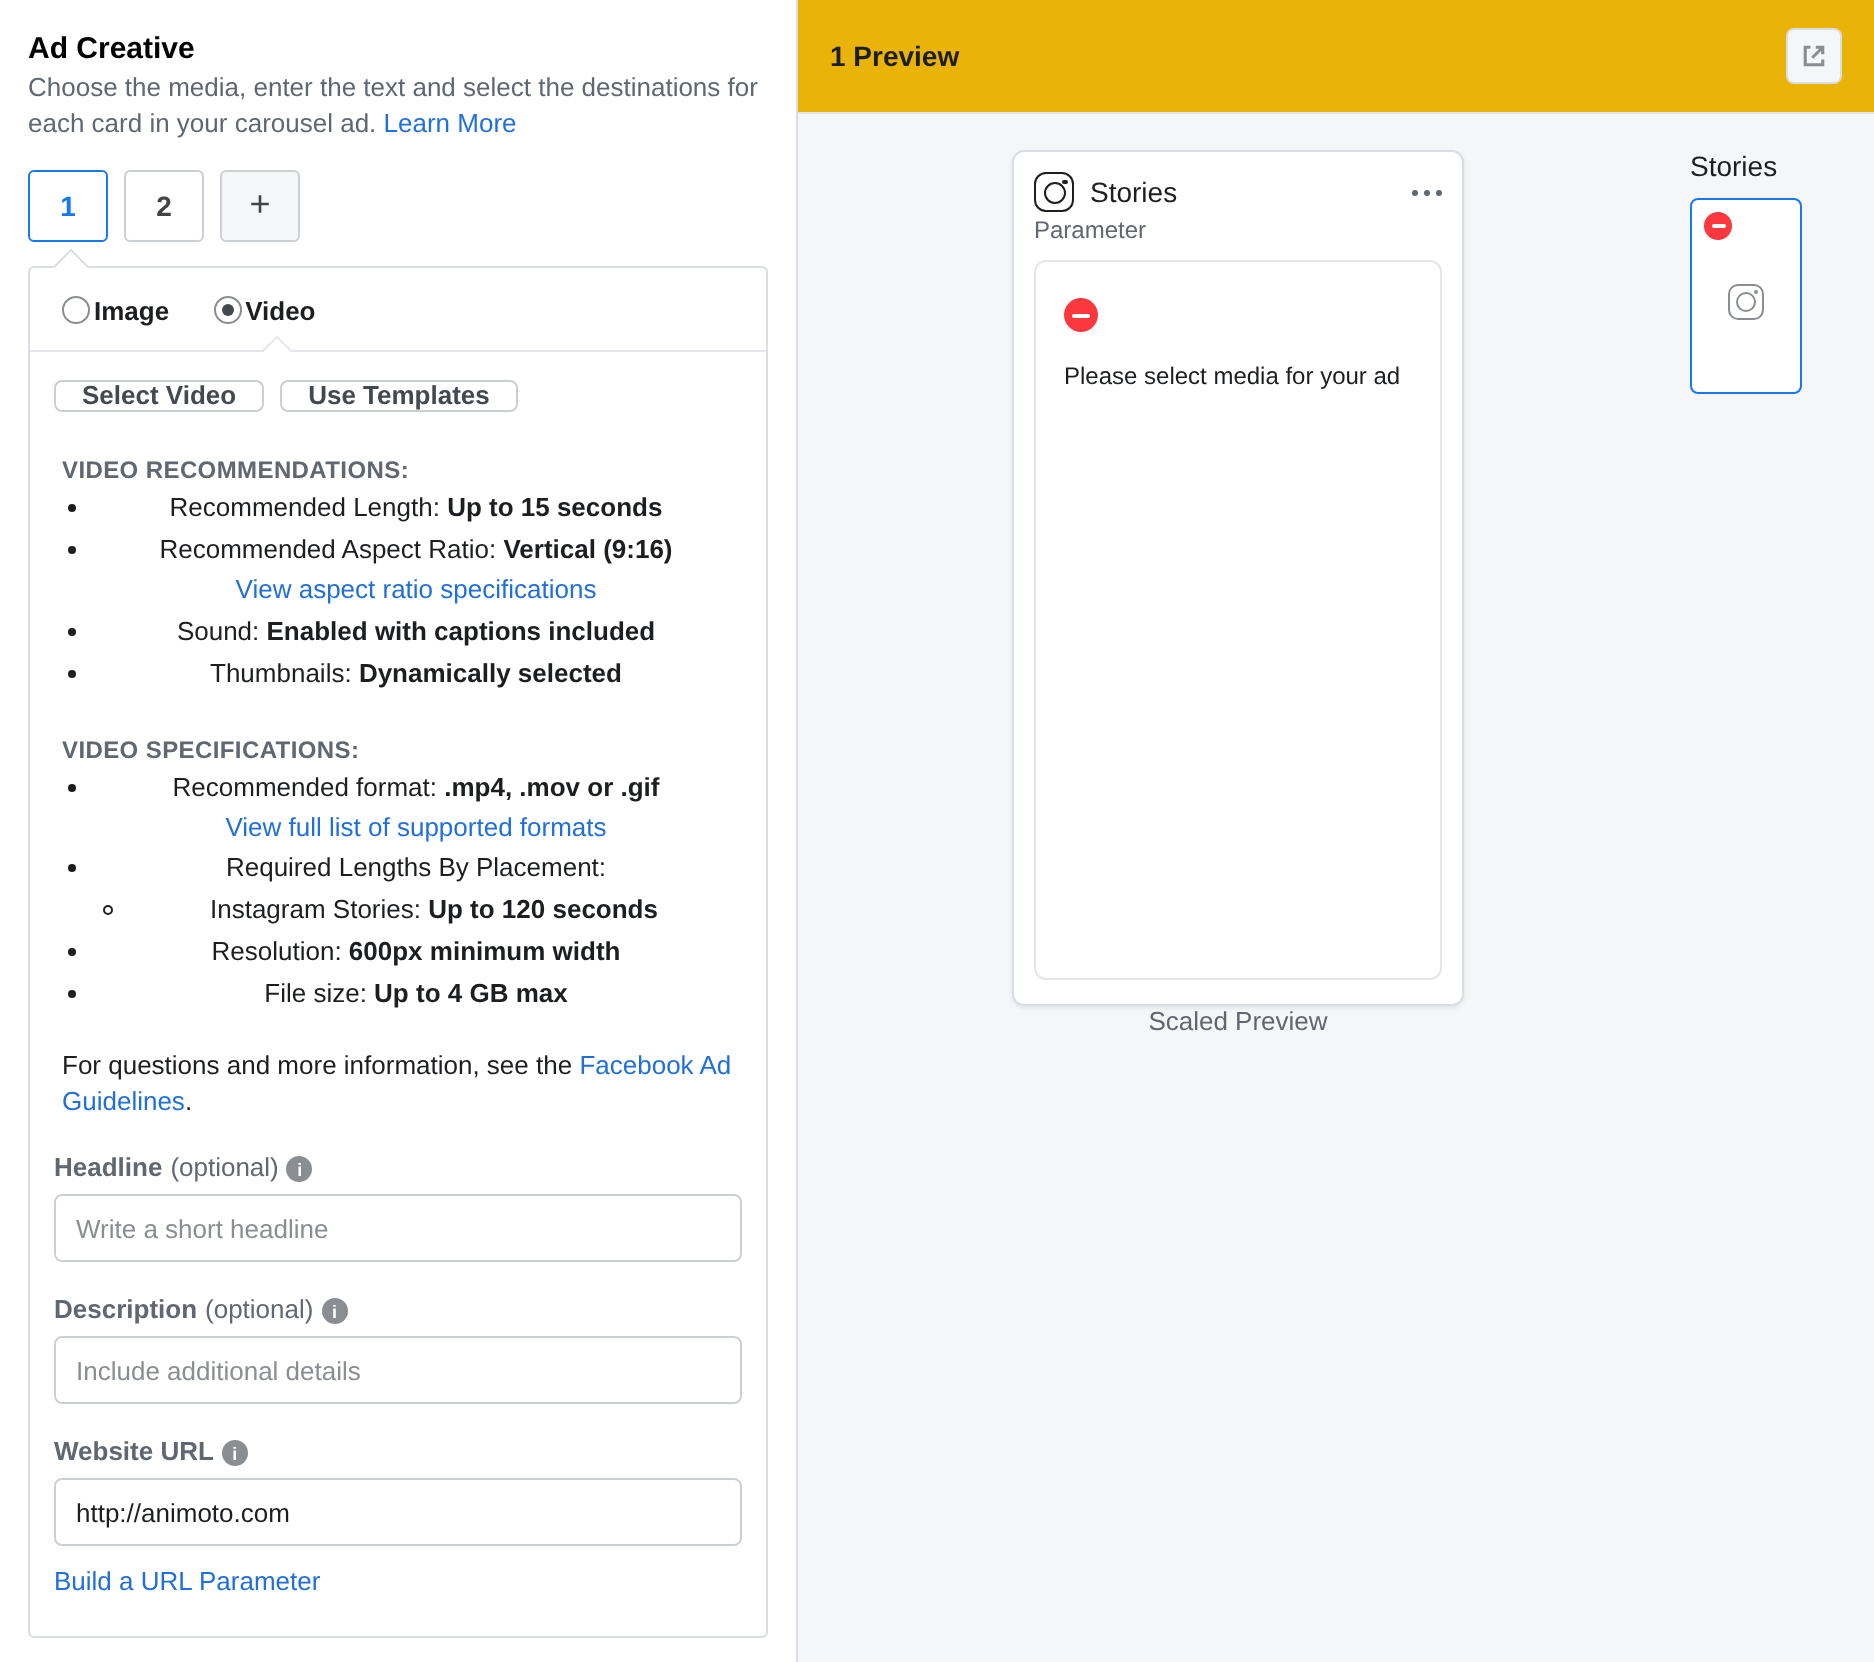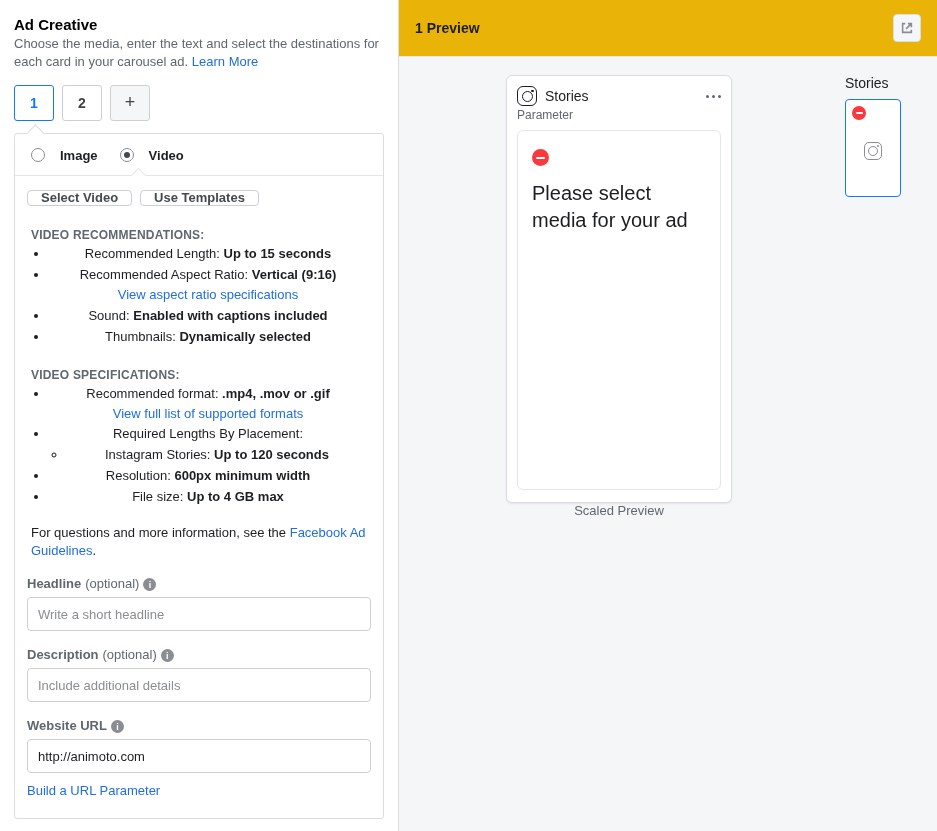--- a/index.html
+++ b/index.html
@@ -30,21 +30,21 @@
     margin-top:12px; border:1px solid #dadde1; border-radius:3px; padding:14px 12px 20px;
     position:relative;
   }
   .card-panel::before {
     content:''; position:absolute; top:-7px; left:14px; width:12px; height:12px;
     background:#fff; border-left:1px solid #dadde1; border-top:1px solid #dadde1;
     transform:rotate(45deg);
   }
 
   .media-type { display:flex; gap:22px; align-items:center; margin-bottom:12px; padding-left:4px;}
-  .radio-wrap { display:flex; align-items:center; gap:15px; cursor:pointer; position:relative;}
+  .radio-wrap { display:flex; align-items:center; gap:2px; cursor:pointer; position:relative;}
   .radio-outer { width:14px; height:14px; border:1px solid #8a8d91; border-radius:50%; display:flex; align-items:center; justify-content:center; }
   .radio-outer.sel::after { content:''; width:6px; height:6px; border-radius:50%; background:#444950; }
   .radio-label { font-size:13px; color:#1c1e21; font-weight:600;}
   
   .pointer-line { border-top:1px solid #e4e6eb; margin: 4px -12px 0; position:relative;}
   .pointer-line::after{
     content:''; position:absolute; top:-6px; left:118px; width:10px; height:10px; background:#fff;
     border-left:1px solid #e4e6eb; border-top:1px solid #e4e6eb; transform:rotate(45deg);
   }
 
@@ -101,21 +101,21 @@
   .dots { display:flex; gap:3px; cursor:pointer;}
   .dots span{width:3px;height:3px;background:#606770;border-radius:50%;}
   .story-sub { font-size:12px; color:#606770; margin-top:2px; }
   .story-media {
     margin-top:8px; border:1px solid #e4e6eb; border-radius:6px; height:360px; padding:18px 14px;
   }
   .minus-badge {
     width:17px;height:17px;border-radius:50%;background:#fa383e;display:flex;align-items:center;justify-content:center;
   }
   .minus-badge::after{content:'';width:9px;height:2px;background:#fff;border-radius:1px;}
-  .story-msg { font-size:20px; color:#1c1e21; margin-top:14px; line-height:1.35;}
+  .story-msg { font-size:12px; color:#1c1e21; margin-top:14px; line-height:1.35;}
   .scaled { font-size:13px; color:#606770; }
 
   .stories-col { width:80px; }
   .stories-h { font-size:14px; color:#1c1e21; margin-bottom:8px; }
   .thumb {
     width:56px;height:98px;border:1.5px solid #1877f2;border-radius:4px;background:#fff;
     display:flex;flex-direction:column;align-items:flex-start;padding:6px;gap:16px;cursor:pointer;
   }
   .thumb .ig-sm {
     width:18px;height:18px;border:1.4px solid #8a8d91;border-radius:5px;display:flex;align-items:center;justify-content:center;position:relative;align-self:center;margin-top:6px;

